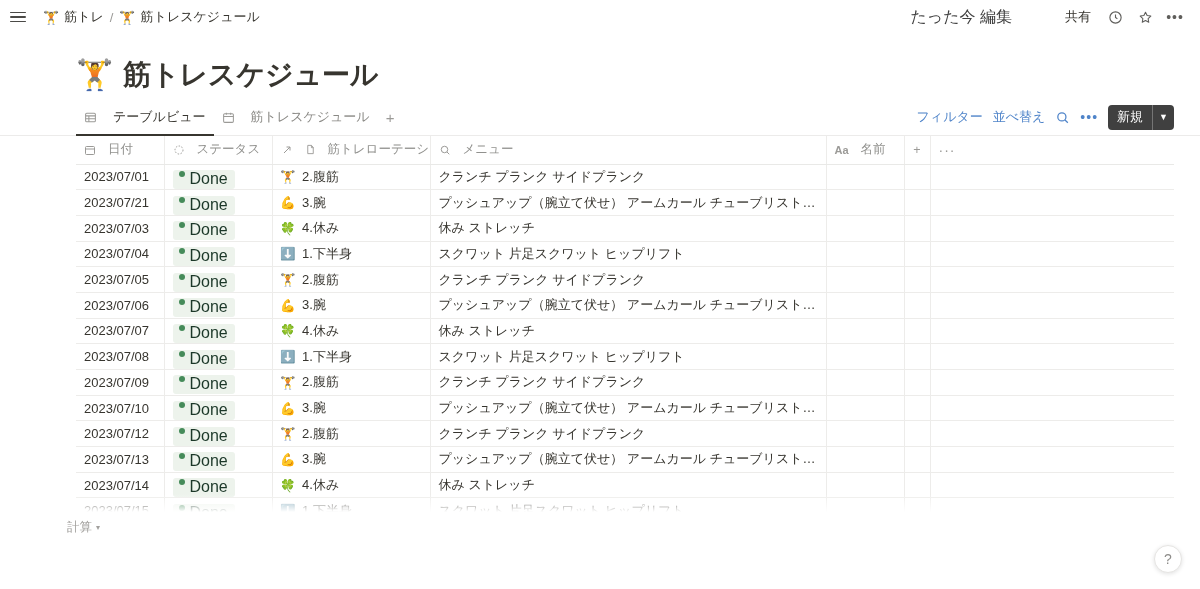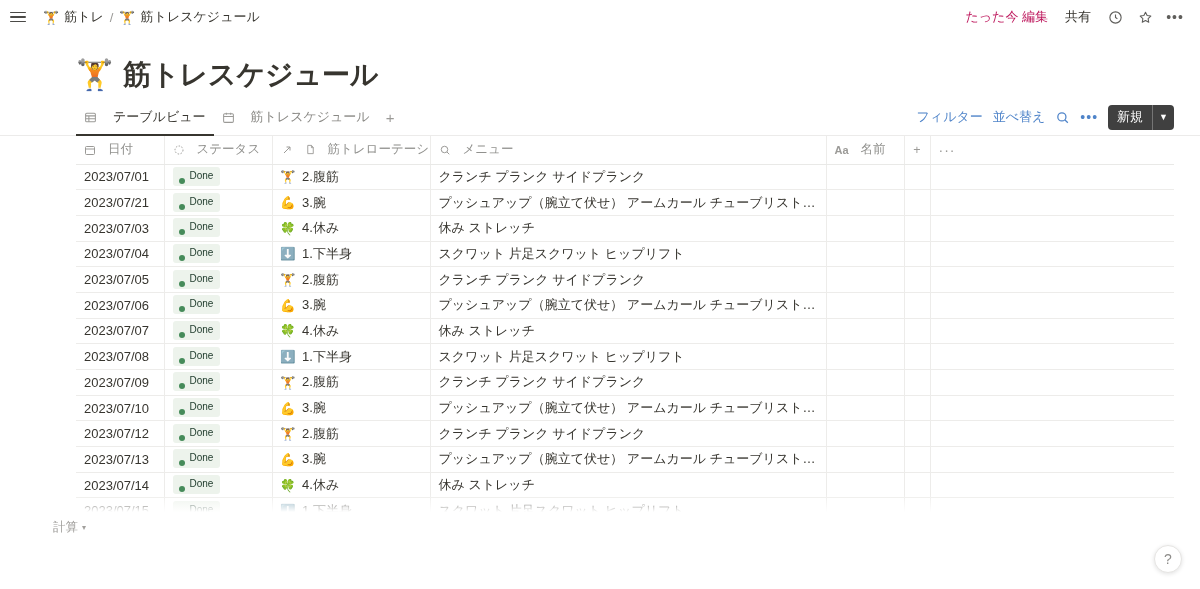--- a/index.html
+++ b/index.html
@@ -41,22 +41,22 @@
   .emoji { font-size: 13px; line-height: 1; }
 
   .topbar-right {
     margin-left: auto;
     display: flex;
     align-items: center;
     gap: 4px;
     font-size: 12px;
     color: #787774;
   }
-  .topbar-right .edited { color: #be185d; font-size: 13px; padding: 2px 6px; border-radius: 3px; white-space: nowrap; }
-  .topbar-right .share { color: #37352f; font-size: 13px; padding: 3px 7px; border-radius: 3px; cursor: pointer; }
+  .topbar-right .edited { color: #404040; font-size: 16px; padding: 2px 6px; border-radius: 3px; white-space: nowrap; }
+  .topbar-right .share { color: #37352f; font-size: 13px; padding: 3px 7px; border-radius: 3px; cursor: pointer; margin-left: 36px; }
   .iconbtn {
     width: 26px; height: 26px;
     display: flex; align-items: center; justify-content: center;
     border-radius: 4px;
     cursor: pointer;
     color: #5f5e5b;
   }
   .dots { letter-spacing: 1px; font-size: 14px; line-height: 1; }
 
   
@@ -165,41 +165,41 @@
   .col-rot { width: 158px; }
   .col-menu { width: 396px; }
   .col-name { width: 78px; }
   .col-plus { width: 26px; }
   .col-dots { width: auto; border-right: none !important; }
   td.col-date { text-align: right; color: #37352f; padding-right: 10px; }
   th.col-dots, td.col-dots { border-right: none; }
 
   .hicon { color: #9b9a97; display: inline-flex; align-items: center; }
   .pill {
-    display: inline-flex; align-items: flex-end; gap: 5px;
+    display: inline-flex; align-items: flex-start; gap: 5px;
     background: #edf3ec;
     color: #1c3829;
     border-radius: 3px;
-    font-size: 10px;
+    font-size: 16px;
     padding: 1px 7px 2px 6px;
     line-height: 16px;
   }
   .dot { width: 6px; height: 6px; border-radius: 50%; background: #468b5a; display: inline-block; }
   .rot-cell { display: flex; align-items: center; gap: 6px; }
   .rot-emoji { font-size: 12.5px; }
 
   
   .calcbar {
     position: absolute;
     left: 0; right: 0; bottom: 0;
     height: 30px;
     background: #ffffff;
     display: flex;
     align-items: center;
-    padding-left: 53px;
+    padding-left: 67px;
     font-size: 12.5px;
     color: #a2a09d;
     border-top: 1px solid #ffffff;
   }
   .calcbar .calc { display: flex; align-items: center; gap: 4px; cursor: pointer; }
   .calcbar .caret { font-size: 8px; }
 
   
   .help-bubble {
     position: absolute;

